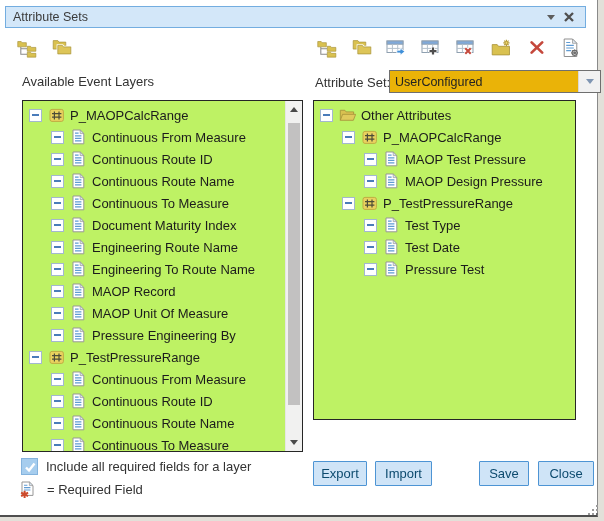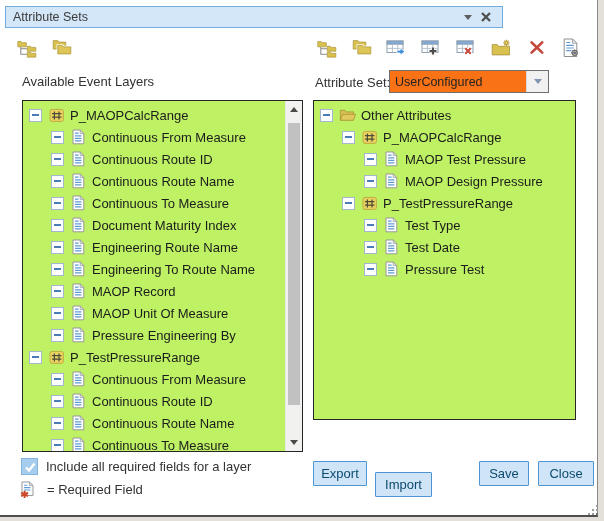--- a/index.html
+++ b/index.html
@@ -9,37 +9,37 @@
     font-family:"Liberation Sans", sans-serif;
     -webkit-font-smoothing:antialiased;
   }
   .dialog{
     position:absolute;left:0;top:0;width:597px;height:515px;
     background:#ffffff;
     border-right:1px solid #8a8a8a;border-bottom:2px solid #4f4f4f;
   }
   
   .titlebar{
-    position:absolute;left:5px;top:6px;width:498px;height:22px;
+    position:absolute;left:5px;top:6px;width:581px;height:22px;
     background:#d3e7f9;border:1px solid #73ade0;box-sizing:border-box;
     display:flex;align-items:center;padding:0 7px;
   }
   .titlebar .title{flex:1;font-size:12.5px;color:#3b3b3b;}
   .tb-ctrl{display:flex;align-items:center;justify-content:center;width:18px;height:18px;cursor:default;}
   .caret-down{width:0;height:0;border-left:4px solid transparent;border-right:4px solid transparent;border-top:5px solid #5d5d5d;}
   
   .toolbar-left{position:absolute;left:16px;top:37px;display:flex;gap:14px;}
   .toolbar-right{position:absolute;left:316px;top:37px;width:266px;display:flex;justify-content:space-between;}
   .tb-btn{width:21px;height:21px;display:flex;align-items:center;justify-content:center;}
   
   .heading-left{position:absolute;left:22px;top:74px;font-size:13px;color:#333;}
   .attr-label{position:absolute;left:315px;top:75px;font-size:13px;color:#333;}
   .combo{
-    position:absolute;left:389px;top:70px;width:160px;height:23px;box-sizing:border-box;
-    background:#f97316;border:1px solid #6f6f6f;display:flex;align-items:center;
+    position:absolute;left:389px;top:70px;width:212px;height:23px;box-sizing:border-box;
+    background:#eab308;border:1px solid #6f6f6f;display:flex;align-items:center;
   }
   .combo-value{flex:1;font-size:12.5px;color:#222;padding-left:5px;white-space:nowrap;overflow:hidden;}
   .combo-btn{
     width:22px;height:21px;box-sizing:border-box;background:#f1f1f1;
     border-left:1px solid #d9d9d9;display:flex;align-items:center;justify-content:center;
   }
   .combo-caret{border-top-color:#7f95b2;}
   
   .panel{position:absolute;top:100px;background:#bef264;border:1px solid #262626;box-sizing:border-box;overflow:hidden;}
   .panel-left{left:22px;width:281px;height:352px;}
@@ -70,21 +70,21 @@
   }
   .checkbox-row .lbl,.required-row .lbl{font-size:13px;color:#333;}
   .required-row{position:absolute;left:19px;top:481px;display:flex;align-items:center;gap:6px;}
   .btn{
     position:absolute;top:461px;height:25px;box-sizing:border-box;
     background:#cfe4f7;border:1px solid #4d94d4;border-radius:1px;
     font-family:"Liberation Sans", sans-serif;font-size:13px;color:#0c4a6e;
     display:flex;align-items:center;justify-content:center;padding:0 4px;
   }
   .btn-export{left:313px;width:54px;}
-  .btn-import{left:375px;width:57px;margin-top:11px;}
+  .btn-import{left:375px;width:57px;}
   .btn-save{left:479px;width:50px;}
   .btn-close{left:538px;width:56px;}
   .resize-grip{position:absolute;left:588px;top:503px;width:12px;height:12px;}
 </style>
 </head>
 <body>
 
 <div class="dialog">
 
   <div class="titlebar">

